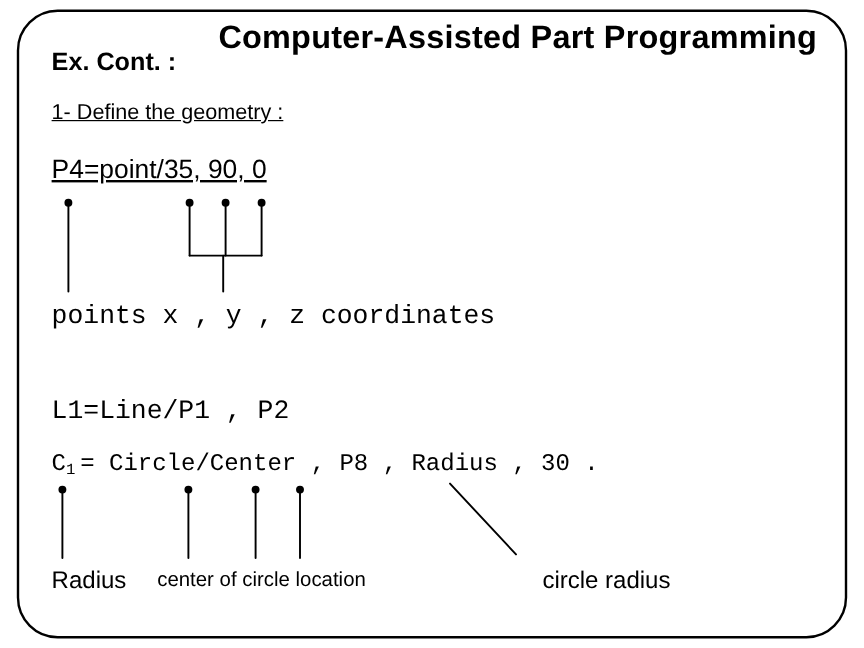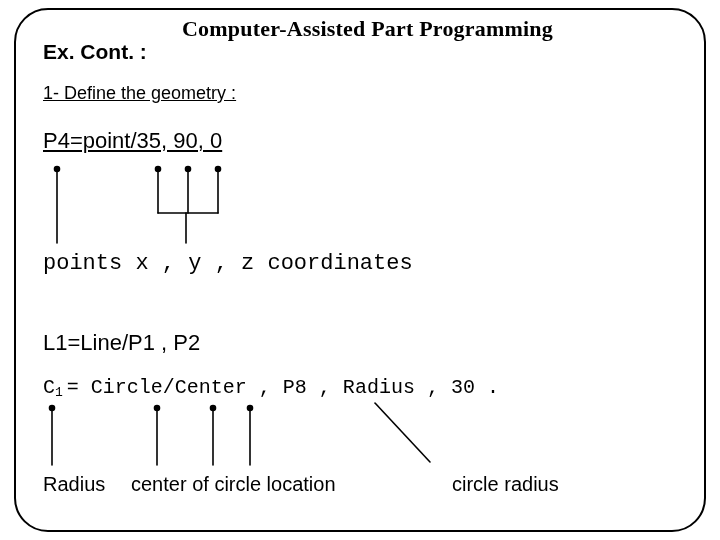--- a/index.html
+++ b/index.html
@@ -18,23 +18,22 @@
     width: 692px;
     height: 524px;
     border: 2px solid #000;
     border-radius: 34px;
   }
   .title {
     position: absolute;
     left: 182px;
     top: 16px;
     font-weight: bold;
-    font-size: 22px;
+    font-size: 27px;
     letter-spacing: 0.2px;
-    font-family: Liberation Serif, serif;
   }
   .ex {
     position: absolute;
     left: 43px;
     top: 40px;
     font-weight: bold;
     font-size: 21px;
   }
   .step1 {
     position: absolute;
@@ -55,20 +54,21 @@
     left: 43px;
     top: 251px;
     font-size: 22px;
     font-family: Liberation Mono, monospace;
   }
   .l1 {
     position: absolute;
     left: 43px;
     top: 330px;
     font-size: 22px;
+    font-family: Liberation Mono, monospace;
   }
   .c1line {
     position: absolute;
     left: 43px;
     top: 376px;
     font-size: 20px;
     font-family: Liberation Mono, monospace;
   }
   .c1line .c { font-size: 20px; }
   .c1line .sub { font-size: 13px; position: relative; top: 3px; }
@@ -76,21 +76,21 @@
   .lbl-circle {
     position: absolute;
     left: 43px;
     top: 473px;
     font-size: 20px;
   }
   .lbl-center {
     position: absolute;
     left: 131px;
     top: 473px;
-    font-size: 20px;
+    font-size: 17px;
   }
   .lbl-radius {
     position: absolute;
     left: 412px;
     top: 473px;
     font-size: 20px;
     margin-left: 40px;
   }
   svg.overlay {
     position: absolute;

